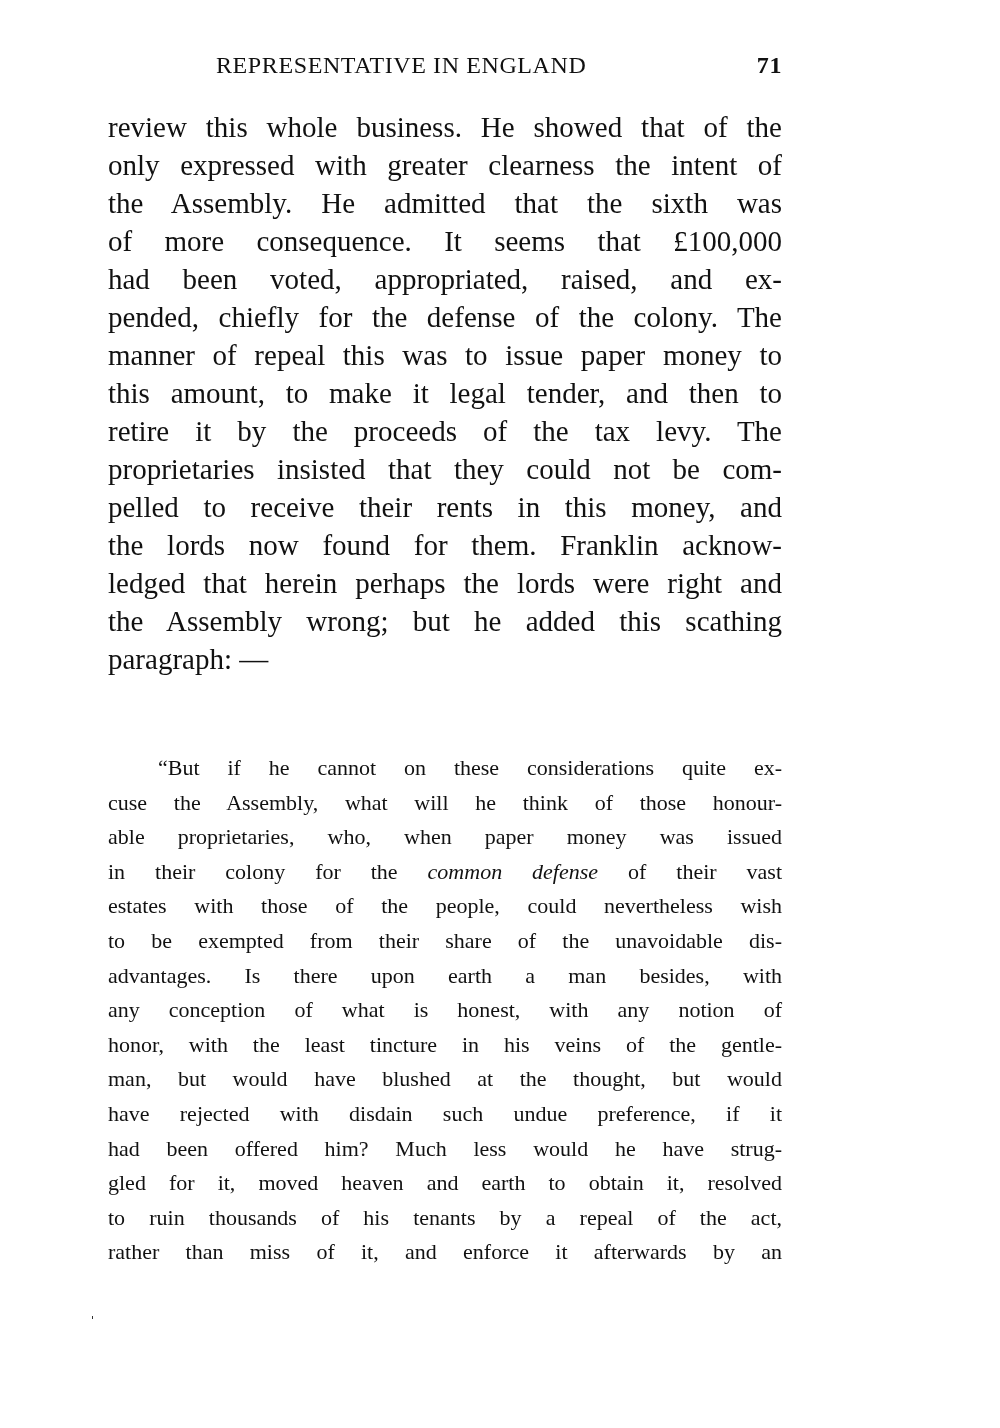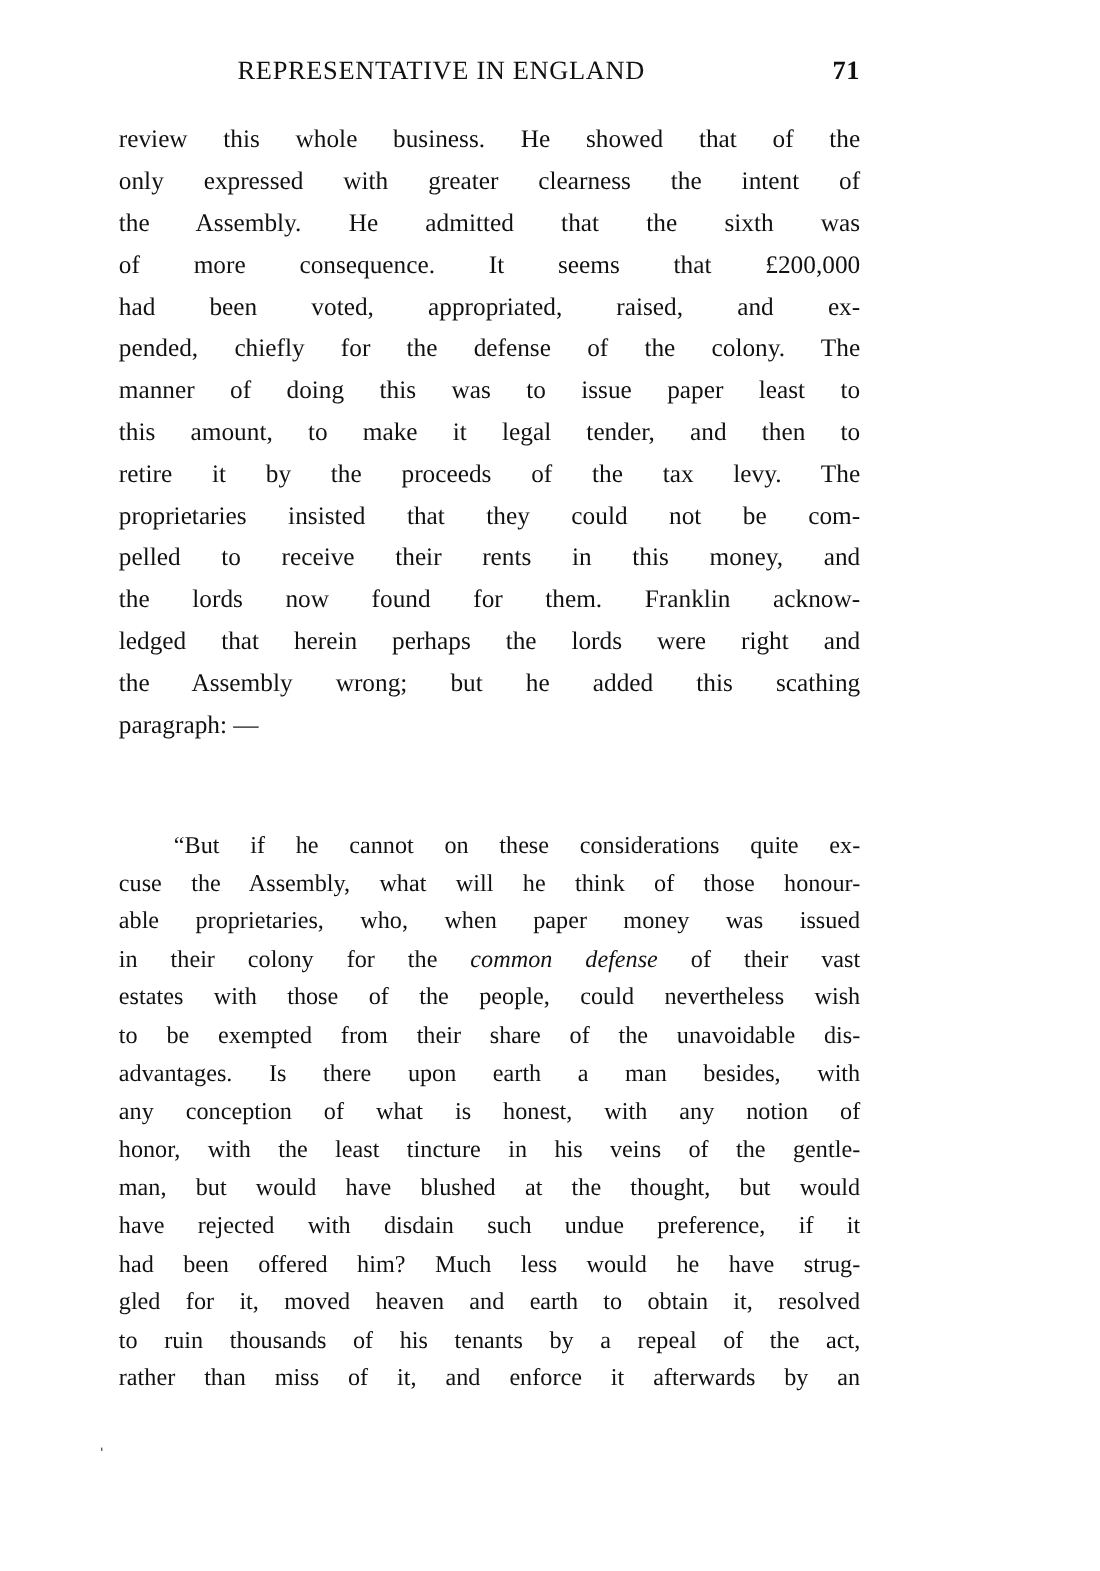--- a/index.html
+++ b/index.html
@@ -2,21 +2,21 @@
 <html><head>
   <meta charset="utf-8">
   <style>
     html, body { margin: 0; padding: 0; background: #ffffff; }
     body { width: 1000px; height: 1428px; position: relative; overflow: hidden; }
     .page { position: absolute; left: 0; top: 0; width: 1000px; height: 1008px; background: #fff; color: #111; font-family: "Liberation Serif", "DejaVu Serif", serif; }
     .running-head { position: absolute; top: 52px; left: 216px; width: 566px; height: 36px; font-size: 24px; letter-spacing: 0.6px; }
     .running-head .title { position: absolute; left: 0; top: 0; }
     .running-head .pnum { position: absolute; right: 0; top: 0; font-weight: bold; }
     .body-text { position: absolute; left: 108px; top: 108px; width: 674px; }
-    .body-text .line { height: 38px; line-height: 38px; font-size: 23px; text-align: justify; text-align-last: justify; white-space: nowrap; }
+    .body-text .line { height: 38px; line-height: 38px; font-size: 29px; text-align: justify; text-align-last: justify; white-space: nowrap; }
     .body-text .line.last { text-align-last: left; }
     .quote { position: absolute; left: 108px; top: 751px; width: 674px; }
     .quote .line { height: 34.6px; line-height: 34.6px; font-size: 22px; text-align: justify; text-align-last: justify; white-space: nowrap; }
     .quote .line.first { padding-left: 50px; }
     .it { font-style: italic; }
     .speck { position: absolute; left: 92px; top: 1316px; width: 1px; height: 3px; background: #333; }
   </style>
 </head>
 <body>
 
@@ -24,24 +24,24 @@
 
   <div class="running-head">
     <span class="title">REPRESENTATIVE IN ENGLAND</span>
     <span class="pnum">71</span>
   </div>
 
   <div class="body-text">
     <div class="line">review this whole business. He showed that of the</div>
     <div class="line">only expressed with greater clearness the intent of</div>
     <div class="line">the Assembly. He admitted that the sixth was</div>
-    <div class="line">of more consequence. It seems that £200,000</div>
+    <div class="line">of more consequence. It seems that £100,000</div>
     <div class="line">had been voted, appropriated, raised, and ex-</div>
     <div class="line">pended, chiefly for the defense of the colony. The</div>
-    <div class="line">manner of doing this was to issue paper least to</div>
+    <div class="line">manner of repeal this was to issue paper money to</div>
     <div class="line">this amount, to make it legal tender, and then to</div>
     <div class="line">retire it by the proceeds of the tax levy. The</div>
     <div class="line">proprietaries insisted that they could not be com-</div>
     <div class="line">pelled to receive their rents in this money, and</div>
     <div class="line">the lords now found for them. Franklin acknow-</div>
     <div class="line">ledged that herein perhaps the lords were right and</div>
     <div class="line">the Assembly wrong; but he added this scathing</div>
     <div class="line last">paragraph: —</div>
   </div>
 

